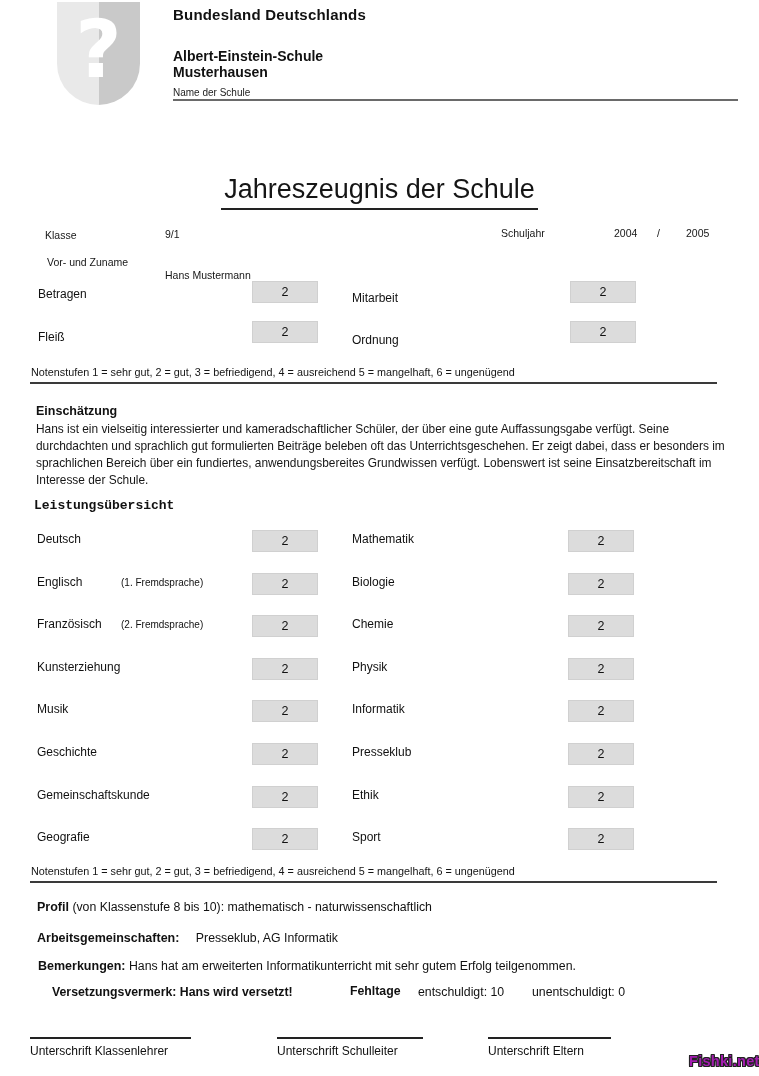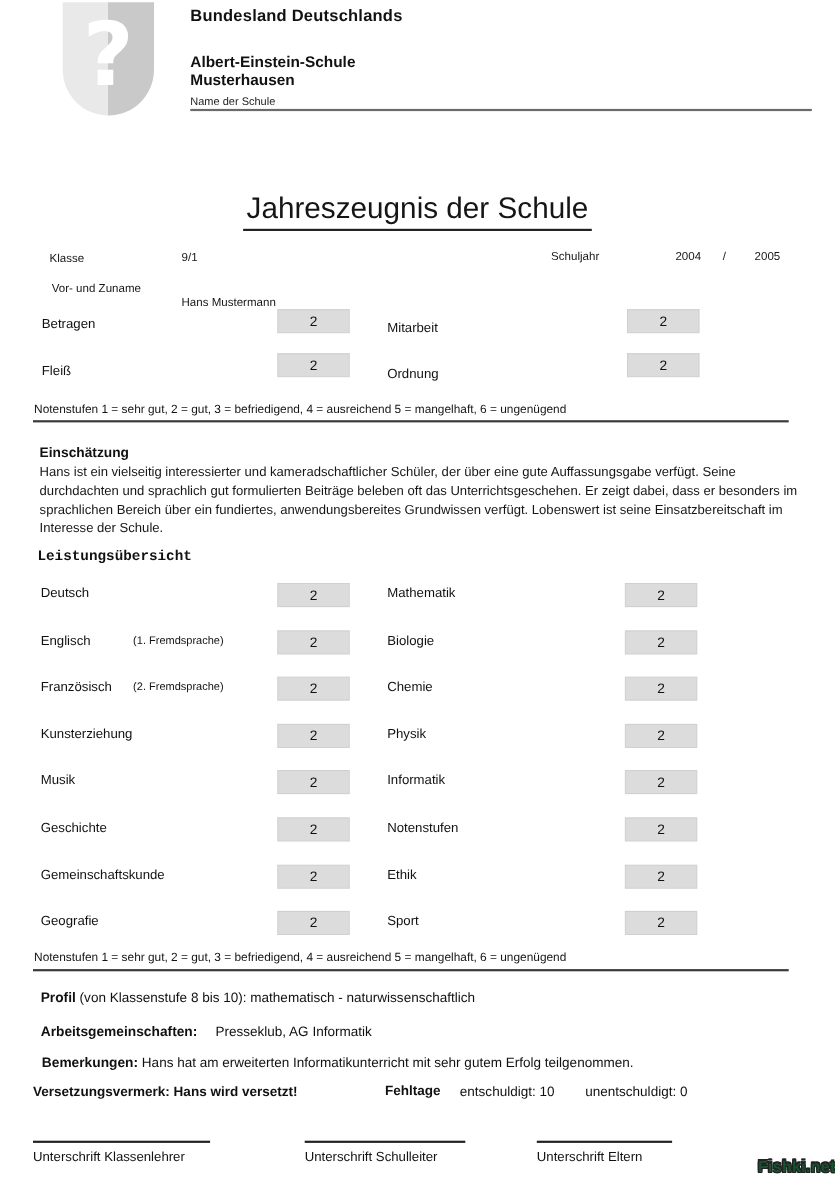--- a/index.html
+++ b/index.html
@@ -74,21 +74,21 @@
   .foot b { font-size:12.5px; }
 
   
   .sig {
     top:1037px; border-top:2px solid #222; padding-top:5px;
     font-size:12px; white-space:nowrap;
   }
 
   
   .watermark {
-    left:689px; top:1053px; font-size:14.5px; font-weight:bold; color:#14532d;
+    left:689px; top:1053px; font-size:14.5px; font-weight:bold; color:#a21caf;
     letter-spacing:0.3px;
     text-shadow:-1px -1px 0 #222, 1px -1px 0 #222, -1px 1px 0 #222, 1px 1px 0 #222,
                  0 -1px 0 #222, 0 1px 0 #222, -1px 0 0 #222, 1px 0 0 #222;
   }
 </style>
 </head>
 <body>
 
 <div class="page">
 
@@ -176,21 +176,21 @@
       <div class="gbox">2</div>
       <div></div>
       <div class="subj-label">Informatik</div>
       <div class="gbox">2</div>
     </div>
 
     <div class="subj-row">
       <div class="subj-label">Geschichte</div>
       <div class="gbox">2</div>
       <div></div>
-      <div class="subj-label">Notenstufen</div>
+      <div class="subj-label">Presseklub</div>
       <div class="gbox">2</div>
     </div>
 
     <div class="subj-row">
       <div class="subj-label">Gemeinschaftskunde</div>
       <div class="gbox">2</div>
       <div></div>
       <div class="subj-label">Ethik</div>
       <div class="gbox">2</div>
     </div>
@@ -215,21 +215,21 @@
   <div class="abs foot" style="left:37px; top:931px;">
     <b>Arbeitsgemeinschaften:</b>
     <span style="margin-left:13px;">Presseklub, AG Informatik</span>
   </div>
 
   <div class="abs foot" style="left:38px; top:959px;">
     <b>Bemerkungen:</b>
     <span>Hans hat am erweiterten Informatikunterricht mit sehr gutem Erfolg teilgenommen.</span>
   </div>
 
-  <div class="abs foot" style="left:30px; top:985px; font-weight:bold;">Versetzungsvermerk: Hans wird versetzt!</div>
+  <div class="abs foot" style="left:52px; top:985px; font-weight:bold;">Versetzungsvermerk: Hans wird versetzt!</div>
   <div class="abs foot" style="left:350px; top:984px; font-weight:bold;">Fehltage</div>
   <div class="abs foot" style="left:418px; top:985px;">entschuldigt: 10</div>
   <div class="abs foot" style="left:532px; top:985px;">unentschuldigt: 0</div>
 
   <div class="abs sig" style="left:30px; width:161px;">Unterschrift Klassenlehrer</div>
   <div class="abs sig" style="left:277px; width:146px;">Unterschrift Schulleiter</div>
   <div class="abs sig" style="left:488px; width:123px;">Unterschrift Eltern</div>
 
   <div class="abs watermark">Fishki.net</div>
 

